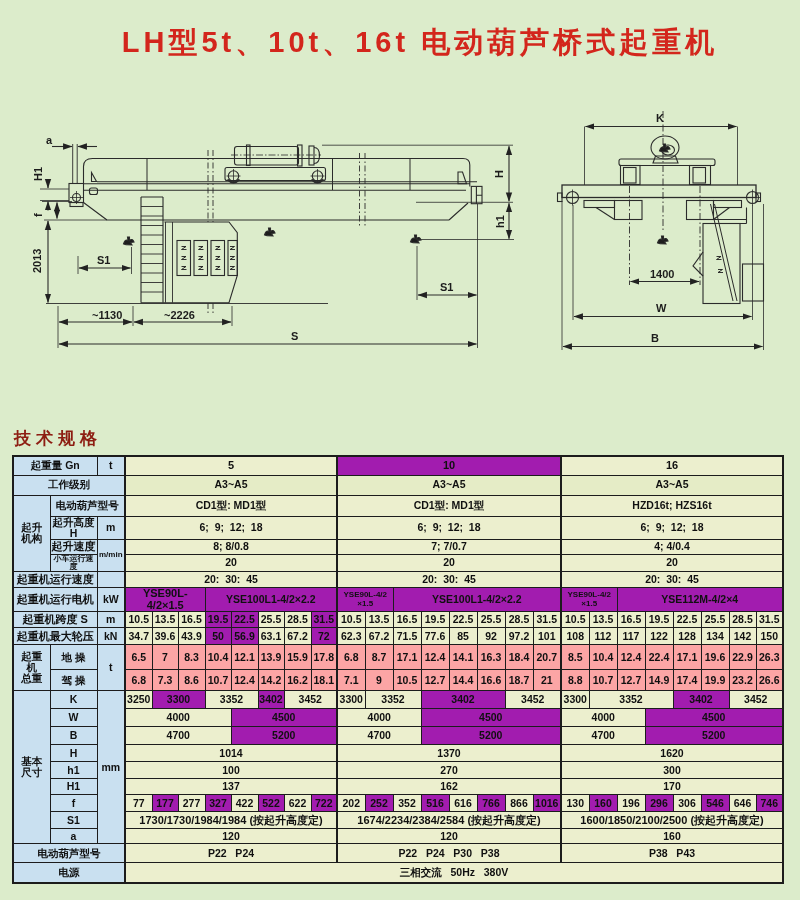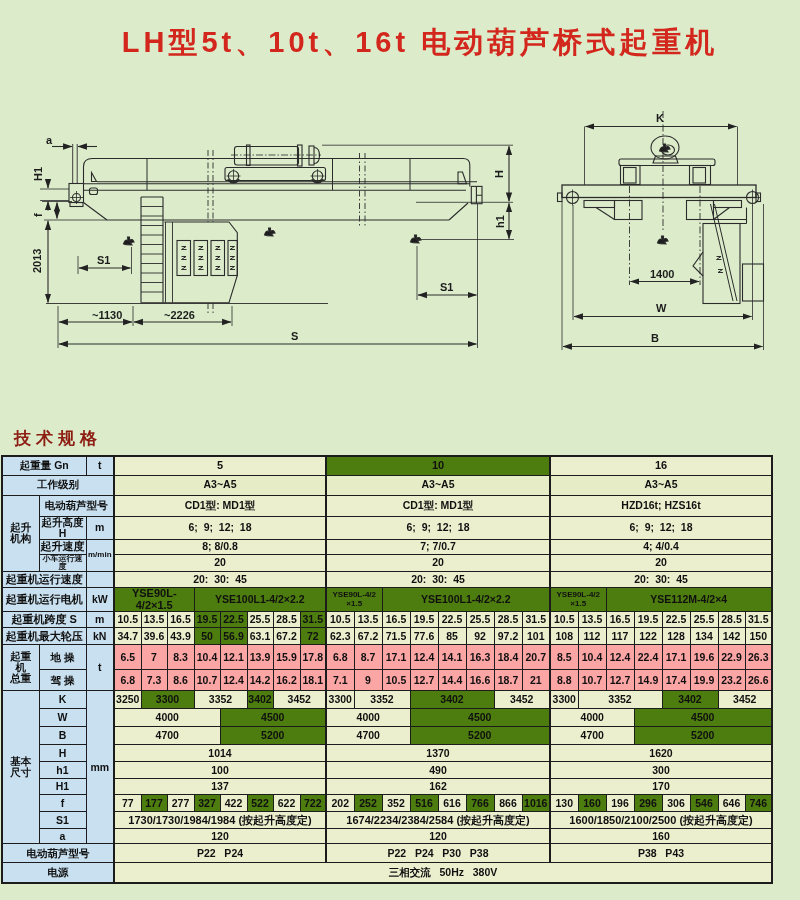--- a/index.html
+++ b/index.html
@@ -1,27 +1,27 @@
 <!DOCTYPE html>
 <html><head><meta charset="utf-8"><style>
 html,body{margin:0;padding:0}
 body{width:800px;height:900px;background:#dceccb;position:relative;overflow:hidden;
  font-family:"Liberation Sans",sans-serif;}
 #title{position:absolute;left:20px;top:23px;width:800px;text-align:center;
  font-size:29px;font-weight:bold;color:#d3261c;letter-spacing:4px;}
 #sec{position:absolute;left:14px;top:427px;letter-spacing:5px;font-size:17px;font-weight:bold;color:#8d1d12;}
 svg{position:absolute;left:0;top:0}
-table{position:absolute;left:1px;top:455px;border-collapse:collapse;table-layout:fixed;
+table{position:absolute;left:12px;top:455px;border-collapse:collapse;table-layout:fixed;
  width:770px;}
 td{border:1px solid #1c1c1c;text-align:center;vertical-align:middle;padding:0;
  font-size:10.5px;font-weight:bold;color:#101010;line-height:1.05;overflow:hidden;}
 td.h{background:#c9e0f0}
 td.c{background:#ecefce}
 td.g{background:#e5ecc6}
-td.b{background:#4d7c0f}
+td.b{background:#a21caf}
 td.w{background:#fca5a5}
 td.tl{border-left:2px solid #1c1c1c}
 table{border:2px solid #1c1c1c}
 td.s8{font-size:8px}
 td.s9{font-size:11px}
 td.s11{font-size:11px}
 </style></head>
 <body>
 
 <div id="title">LH型5t、10t、16t 电动葫芦桥式起重机</div>
@@ -524,21 +524,21 @@
 <tr style="height:17px">
         <td class="h">H</td>
         <td class="c tl" colspan="8">1014</td>
         <td class="c tl" colspan="8">1370</td>
         <td class="c tl" colspan="8">1620</td>
       </tr>
 
 <tr style="height:17px">
         <td class="h">h1</td>
         <td class="c tl" colspan="8">100</td>
-        <td class="c tl" colspan="8">490</td>
+        <td class="c tl" colspan="8">270</td>
         <td class="c tl" colspan="8">300</td>
       </tr>
 
 <tr style="height:16px">
         <td class="h">H1</td>
         <td class="c tl" colspan="8">137</td>
         <td class="c tl" colspan="8">162</td>
         <td class="c tl" colspan="8">170</td>
       </tr>
 

